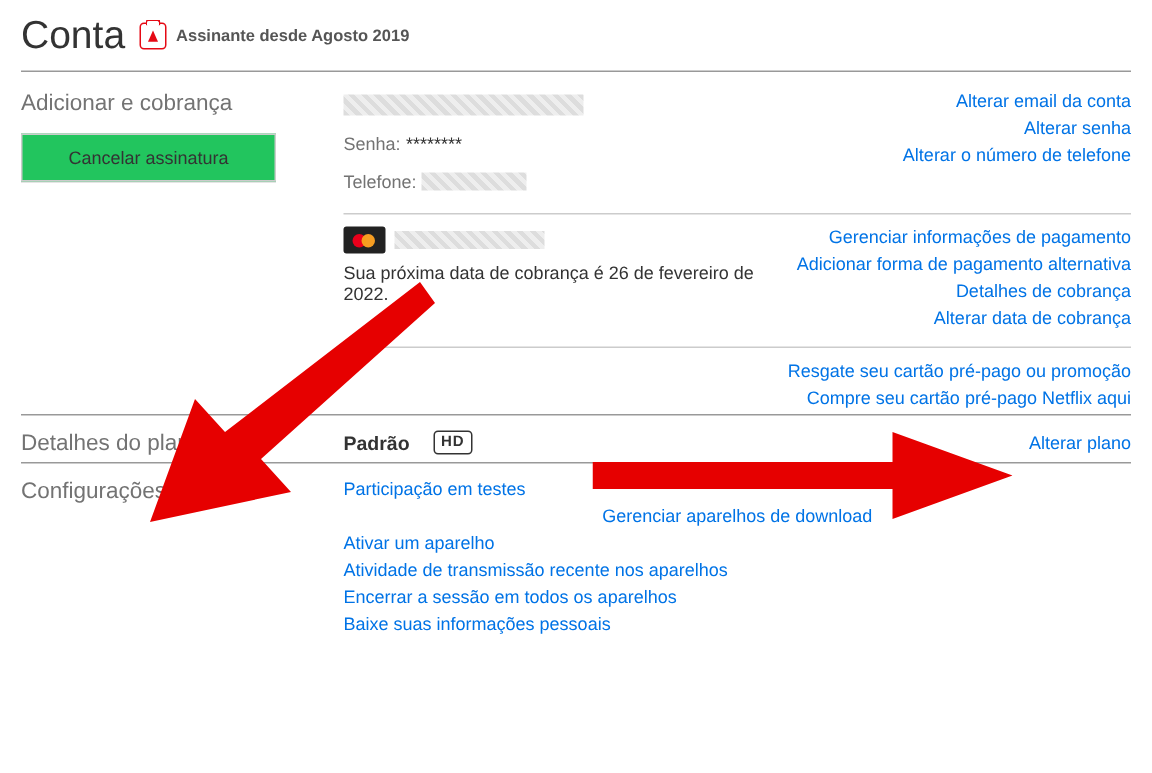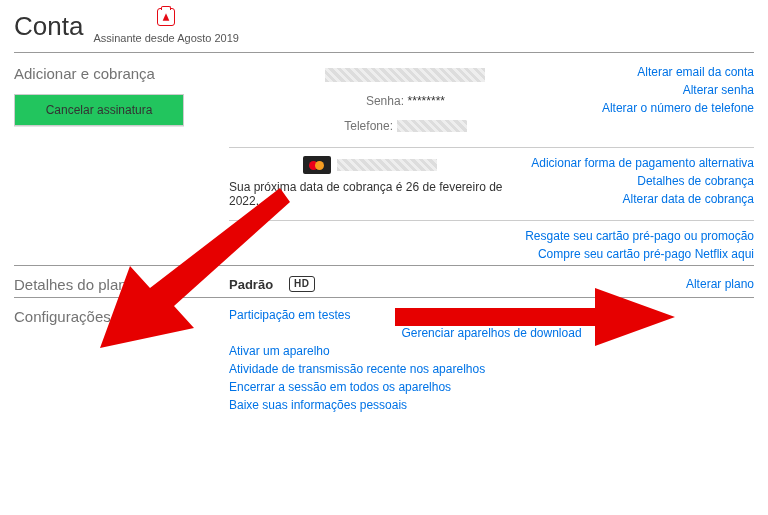--- a/index.html
+++ b/index.html
@@ -8,21 +8,21 @@
     background: #fff;
     color: #333;
     width: 768px;
     height: 515px;
     overflow: hidden;
     font-size: 13px;
   }
   .page { padding: 8px 14px 14px 14px; }
   .header { display: flex; align-items: center; gap: 10px; margin-bottom: 8px; }
   .header h1 { font-size: 26px; font-weight: 500; color: #333; }
-  .member-since { display: flex; align-items: center; gap: 6px; font-size: 11px; font-weight: 400; color: #555; flex-direction: column; }
+  .member-since { display: flex; align-items: center; gap: 6px; font-size: 11px; font-weight: 700; color: #555; }
   .member-icon { width: 18px; height: 18px; border: 1.5px solid #e50914; border-radius: 3px; display: flex; align-items: center; justify-content: center; position: relative; }
   .member-icon::before { content:""; position:absolute; top:-3px; left:50%; transform:translateX(-50%); width:8px; height:3px; border:1.5px solid #e50914; border-bottom:none; border-radius:2px 2px 0 0; background:#fff;}
   .member-icon svg { width: 10px; height: 10px; }
   hr { border: none; border-top: 1px solid #999; margin: 2px 0; }
   .section {
     display: flex;
     padding: 10px 0 4px 0;
     position: relative;
   }
   .section + .section { border-top: 1px solid #999; }
@@ -66,21 +66,21 @@
   }
   .mc-logo::before, .mc-logo::after { content:""; width:9px; height:9px; border-radius:50%; position:absolute; top:4.5px;}
   .mc-logo::before { background:#eb001b; left:6px;}
   .mc-logo::after { background:#f79e1b; left:12px; mix-blend-mode: lighten;}
   .plan-row { display:flex; justify-content:space-between; align-items:center; width:100%;}
   .plan-name { font-weight:700; font-size:13px; color:#333; display:flex; align-items:center; gap:16px;}
   .hd-badge { border:1.5px solid #333; border-radius:3px; font-size:10px; font-weight:700; padding:0 4px; line-height:14px; letter-spacing:0.5px;}
   .config-links { display:flex; flex-direction:column; gap:4px; }
   .right-col { display:flex; flex-direction:column; align-items:flex-end; gap:4px; }
   .two-col { display:flex; justify-content:space-between; gap:20px;}
-  .left-col { display:flex; flex-direction:column; gap:5px; flex:1;align-items:center;}
+  .left-col { display:flex; flex-direction:column; gap:5px; flex:1;}
   .arrow {
     position: absolute;
     pointer-events: none;
     z-index: 10;
   }
   .arrow svg { display:block; }
   .arrow1 { left: 100px; top: 188px; width:190px; height:160px; }
   .arrow2 { left: 395px; top: 282px; width:280px; height:70px; }
   .billing-text { color:#333; font-size:12px; margin-top:1px;}
 </style>
@@ -135,20 +135,21 @@
       <div class="subgroup">
         <div class="two-col">
           <div class="left-col">
             <div class="card-chip">
               <span class="mc-logo"></span>
               <span class="redacted" style="width:100px"></span>
             </div>
             <div class="billing-text">Sua próxima data de cobrança é 26 de fevereiro de 2022.</div>
           </div>
           <div class="right-col">
+            <a class="link">Gerenciar informações de pagamento</a>
             <a class="link">Adicionar forma de pagamento alternativa</a>
             <a class="link">Detalhes de cobrança</a>
             <a class="link">Alterar data de cobrança</a>
           </div>
         </div>
       </div>
 
       <div class="subgroup">
         <div class="right-col" style="width:100%;">
           <a class="link">Resgate seu cartão pré-pago ou promoção</a>

